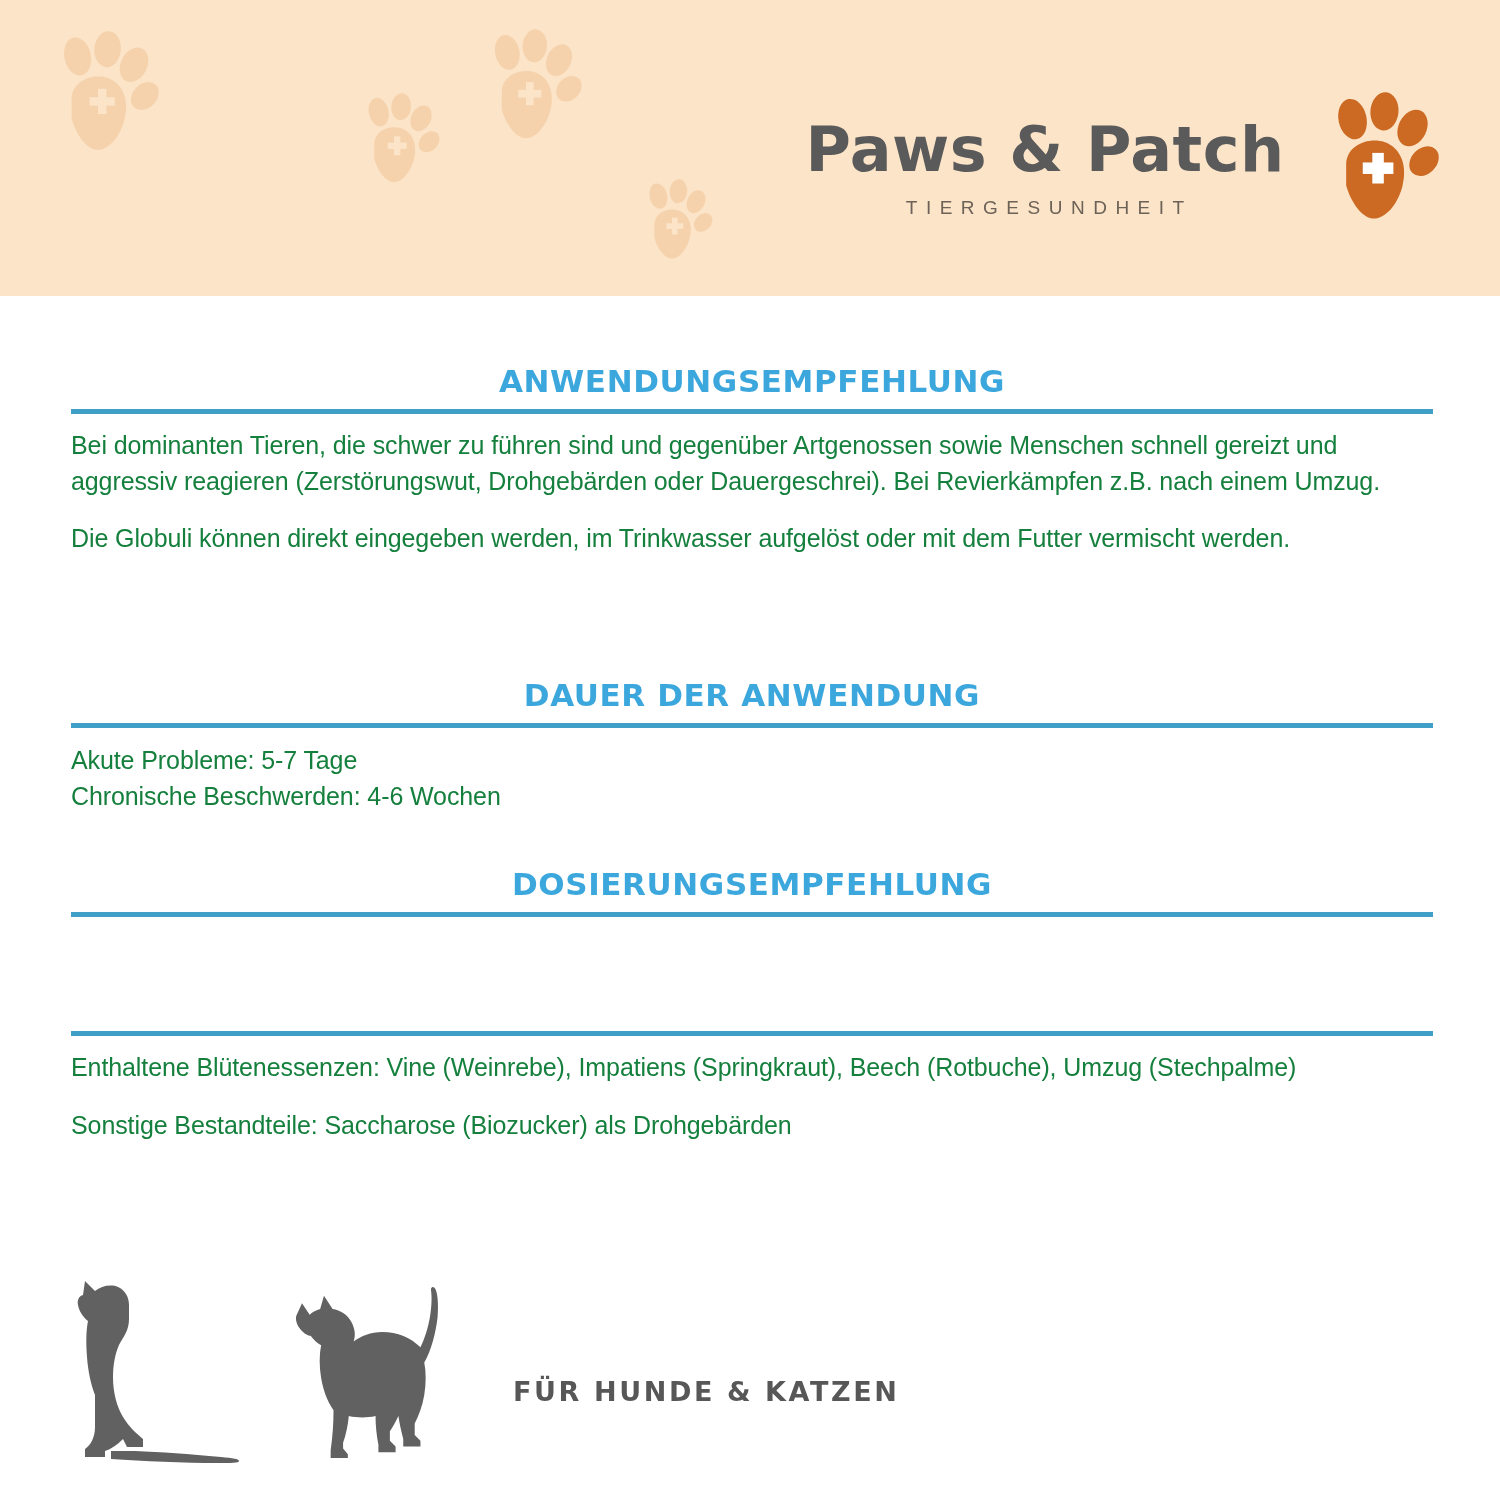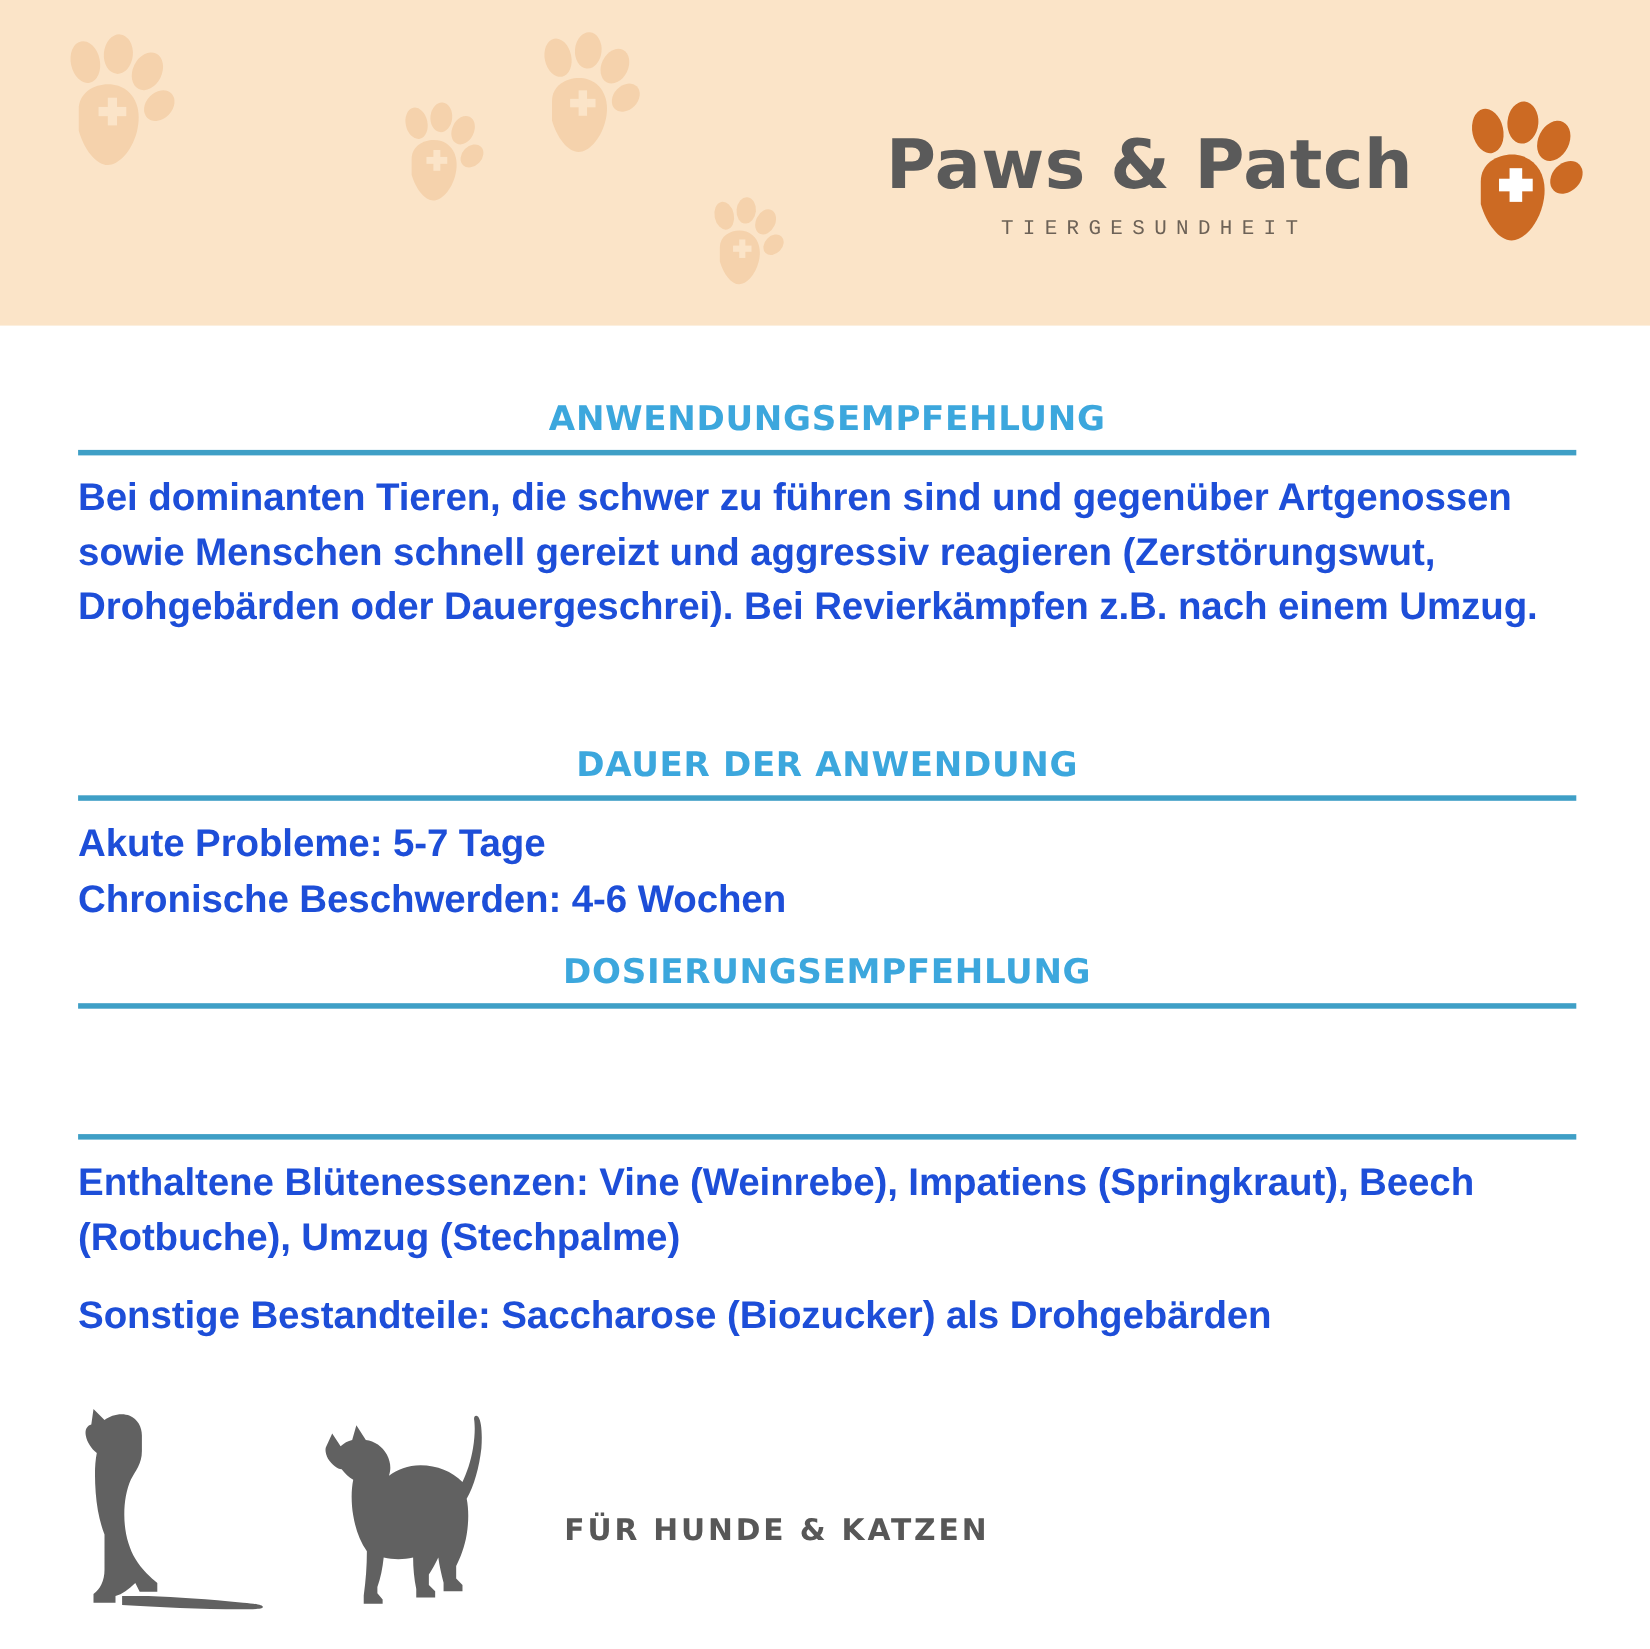--- a/index.html
+++ b/index.html
@@ -51,21 +51,21 @@
     font-size: 62px;
     font-weight: bold;
     color: #5a5a5a;
     letter-spacing: 0.5px;
     line-height: 1.05;
     white-space: nowrap;
     margin-top: 20px;
   }
   .logo-tagline {
     margin-top: 14px;
-    font-family: Liberation Mono, monospace;
+    font-family: Liberation Sans, sans-serif;
     font-size: 19px;
     font-weight: normal;
     color: #6d6257;
     letter-spacing: 8.5px;
     text-indent: 8.5px;
     white-space: nowrap;
   }
   .logo-mark {
     margin-left: 26px;
     width: 132px;
@@ -98,24 +98,24 @@
   }
   .sec-rule {
     margin-top: 12px;
     height: 5px;
     width: 1362px;
     background: #3f9fc6;
   }
   .sec-body {
     margin-top: 14px;
     font-family: "Liberation Sans", "DejaVu Sans", sans-serif;
-    font-size: 35px;
-    font-weight: bold;
+    font-size: 25px;
+    font-weight: normal;
     line-height: 1.42;
-    color: #1d4ed8;
+    color: #15803d;
     letter-spacing: -0.1px;
   }
   .sec-body p {
     margin: 0 0 22px 0;
   }
   .sec-body p:last-child { margin-bottom: 0; }
   .sec-body .tight {
     margin: 0;
     line-height: 1.45;
   }
@@ -231,20 +231,21 @@
   </div>
 </div>
 
 <div class="content">
 
   <div class="section" style="top:70px;">
     <div class="sec-title">ANWENDUNGSEMPFEHLUNG</div>
     <div class="sec-rule"></div>
     <div class="sec-body">
       <p>Bei dominanten Tieren, die schwer zu führen sind und gegenüber Artgenossen sowie Menschen schnell gereizt und aggressiv reagieren (Zerstörungswut, Drohgebärden oder Dauergeschrei). Bei Revierkämpfen z.B. nach einem Umzug.</p>
+      <p>Die Globuli können direkt eingegeben werden, im Trinkwasser aufgelöst oder mit dem Futter vermischt werden.</p>
     </div>
   </div>
 
   <div class="section" style="top:384px;">
     <div class="sec-title">DAUER DER ANWENDUNG</div>
     <div class="sec-rule"></div>
     <div class="sec-body">
       <p class="tight">Akute Probleme: 5-7 Tage</p>
       <p class="tight">Chronische Beschwerden: 4-6 Wochen</p>
     </div>

